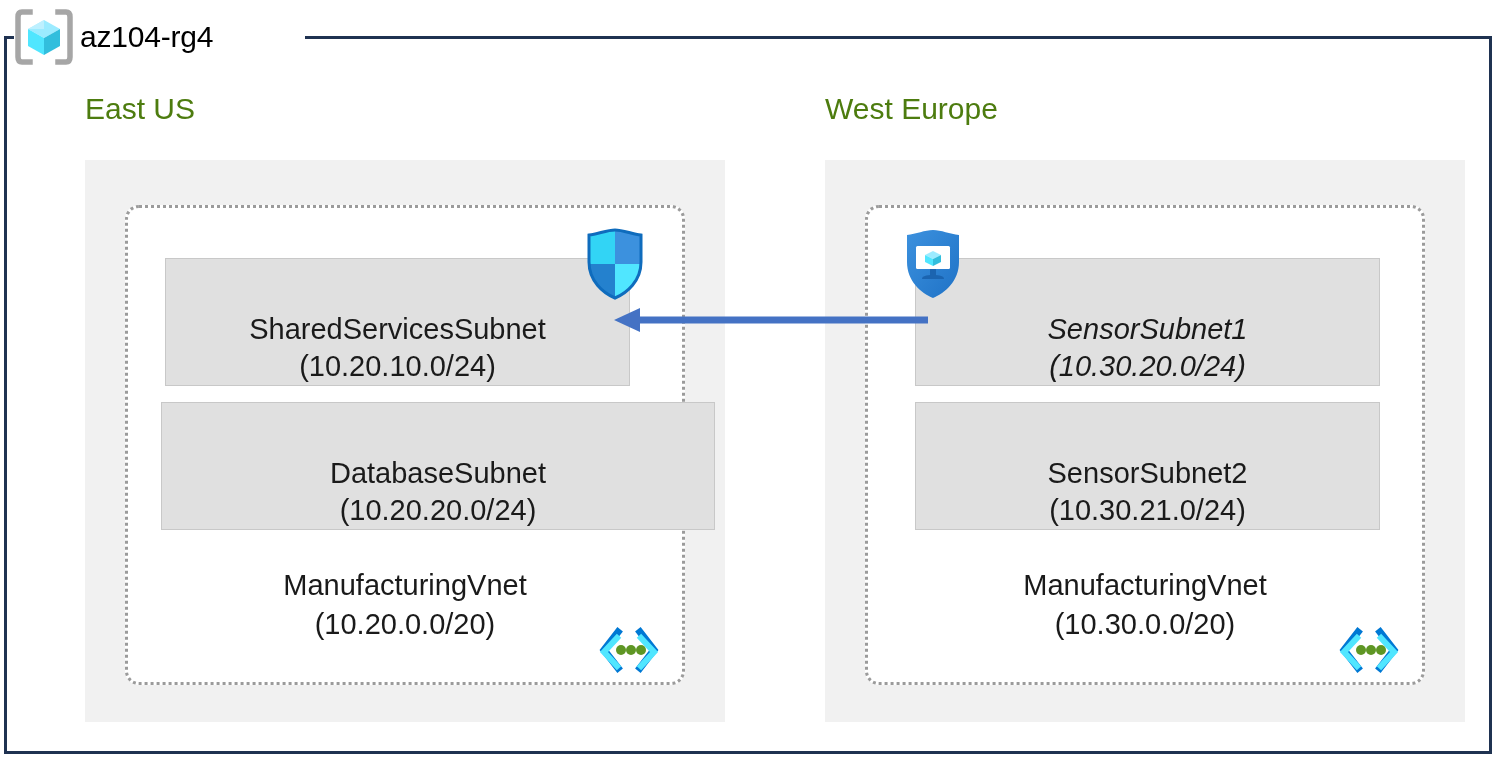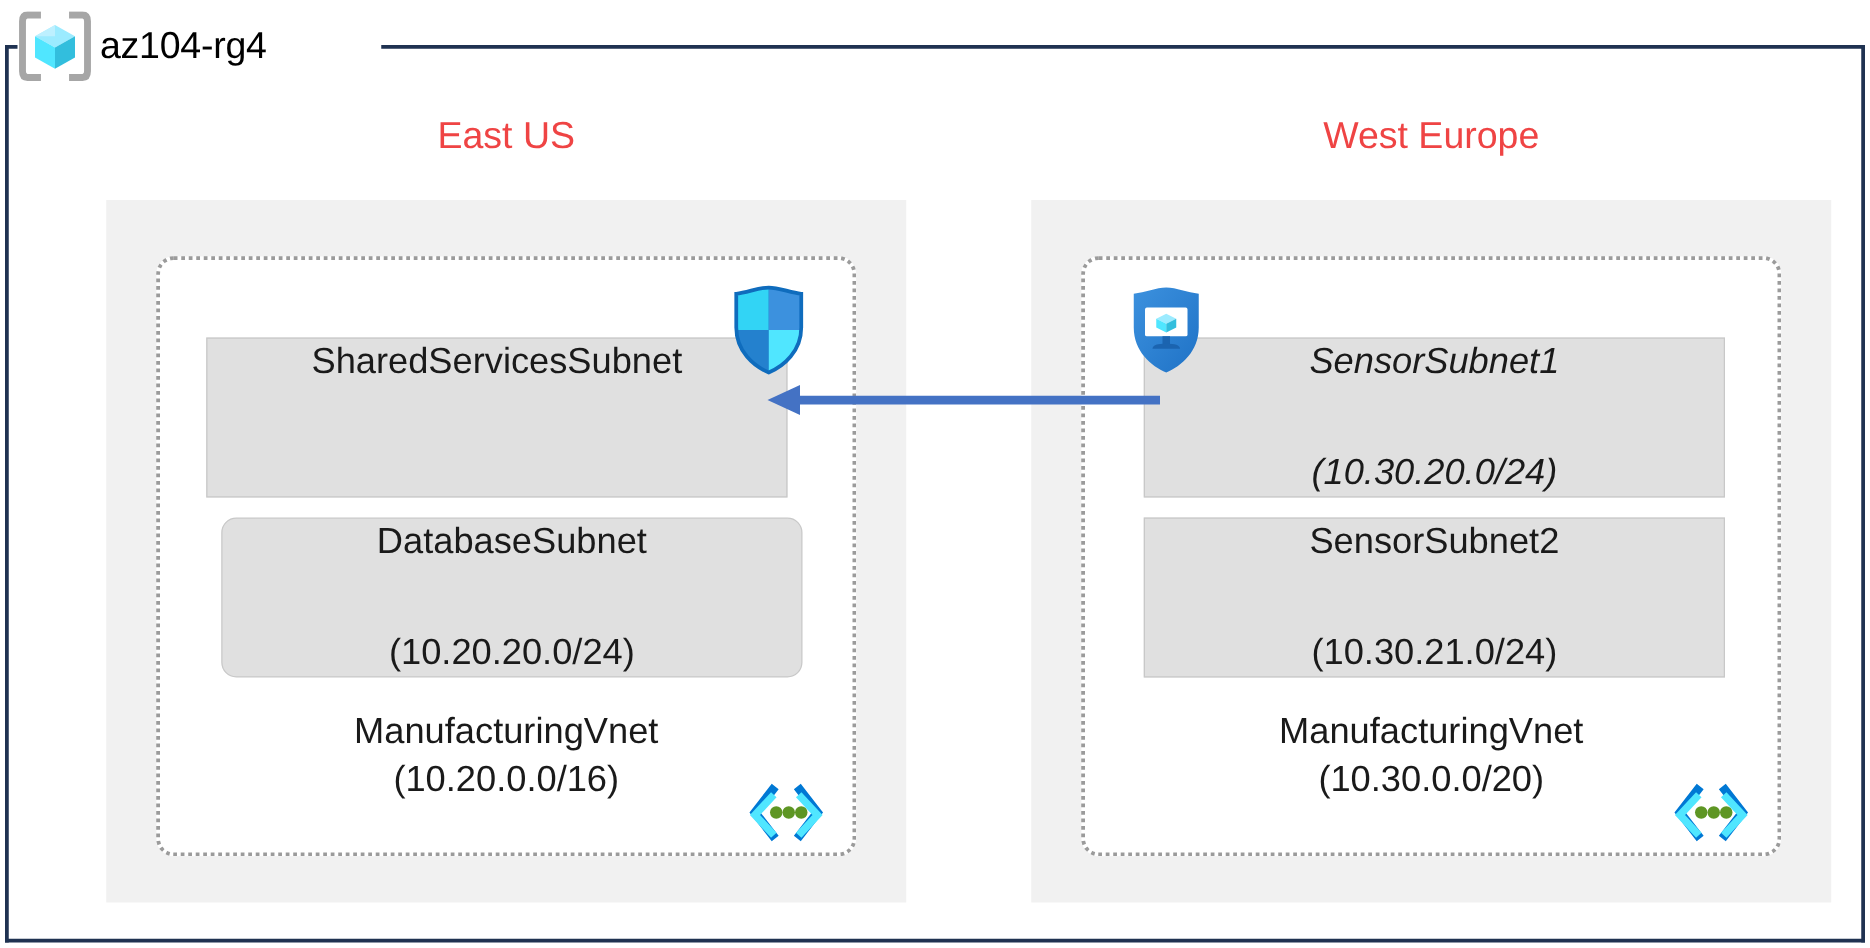--- a/index.html
+++ b/index.html
@@ -45,22 +45,22 @@
   #rg-title {
     font-size: 30px; font-weight: normal; color: #000000;
     letter-spacing: -0.2px;
     margin-left: 6px;
     white-space: nowrap;
   }
 
   
   .region-label {
     position: absolute;
-    font-size: 30px; color: #ef4444;
-    text-align: center;
+    font-size: 30px; color: #4d7c0f;
+    text-align: left;
     white-space: nowrap;
   }
   #region-label-eastus  { left: 85px;  top: 92px; width: 640px; }
   #region-label-westeu  { left: 825px; top: 92px; width: 640px; }
 
   .region-box {
     position: absolute;
     top: 160px; height: 562px;
     background: #f1f1f1;
   }
@@ -95,29 +95,28 @@
 
   
   .subnet-box {
     position: absolute;
     height: 128px;
     background: #e0e0e0;
     border: 1px solid #c8c8c8;
     display: flex;
     flex-direction: column;
     align-items: center;
-    justify-content: space-between;
-    margin-top: 12px;
+    justify-content: flex-end;
   }
   .subnet-name, .subnet-cidr {
     font-size: 29px; color: #1a1a1a; line-height: 1.28;
     white-space: nowrap;
   }
   #subnet-shared   { left: 165px; top: 258px; width: 465px; }
-  #subnet-database { left: 177px; top: 402px; width: 465px; border-radius: 12px; }
+  #subnet-database { left: 161px; top: 402px; width: 554px; }
   #subnet-sensor1  { left: 915px; top: 258px; width: 465px; font-style: italic; }
   #subnet-sensor2  { left: 915px; top: 402px; width: 465px; }
 
   
   .svc-icon { position: absolute; }
   #firewall-icon-wrap { left: 582px; top: 226px; width: 66px; height: 76px; }
   #bastion-icon-wrap  { left: 900px; top: 226px; width: 66px; height: 76px; }
 
   
   #peering-arrow {
@@ -156,21 +155,21 @@
 
 <div class="region-label" id="region-label-eastus">East US</div>
 <div class="region-label" id="region-label-westeu">West Europe</div>
 
 <div class="region-box" id="region-box-eastus"></div>
 <div class="region-box" id="region-box-westeu"></div>
 
 <div class="vnet-box" id="vnet-box-core">
   <div class="vnet-footer">
     <div>ManufacturingVnet</div>
-    <div>(10.20.0.0/16)</div>
+    <div>(10.20.0.0/20)</div>
   </div>
   <span class="vnet-icon">
     <svg width="62" height="48" viewBox="0 0 62 48">
       <path d="M20 6 L6 24 L20 42" fill="none" stroke="#0078D4" stroke-width="7" stroke-linecap="square"></path>
       <path d="M16 10 L3 24 L16 38" fill="none" stroke="#50E6FF" stroke-width="6" stroke-linecap="square" transform="translate(3,2)"></path>
       <path d="M42 6 L56 24 L42 42" fill="none" stroke="#0078D4" stroke-width="7" stroke-linecap="square"></path>
       <path d="M46 10 L59 24 L46 38" fill="none" stroke="#50E6FF" stroke-width="6" stroke-linecap="square" transform="translate(-3,2)"></path>
       <circle cx="23" cy="24" r="5" fill="#5E9624"></circle>
       <circle cx="33" cy="24" r="5" fill="#5E9624"></circle>
       <circle cx="43" cy="24" r="5" fill="#5E9624"></circle>
@@ -191,20 +190,21 @@
       <path d="M46 10 L59 24 L46 38" fill="none" stroke="#50E6FF" stroke-width="6" stroke-linecap="square" transform="translate(-3,2)"></path>
       <circle cx="23" cy="24" r="5" fill="#5E9624"></circle>
       <circle cx="33" cy="24" r="5" fill="#5E9624"></circle>
       <circle cx="43" cy="24" r="5" fill="#5E9624"></circle>
     </svg>
   </span>
 </div>
 
 <div class="subnet-box" id="subnet-shared">
   <div class="subnet-name">SharedServicesSubnet</div>
+  <div class="subnet-cidr">(10.20.10.0/24)</div>
 </div>
 
 <div class="subnet-box" id="subnet-database">
   <div class="subnet-name">DatabaseSubnet</div>
   <div class="subnet-cidr">(10.20.20.0/24)</div>
 </div>
 
 <div class="subnet-box" id="subnet-sensor1">
   <div class="subnet-name">SensorSubnet1</div>
   <div class="subnet-cidr">(10.30.20.0/24)</div>

